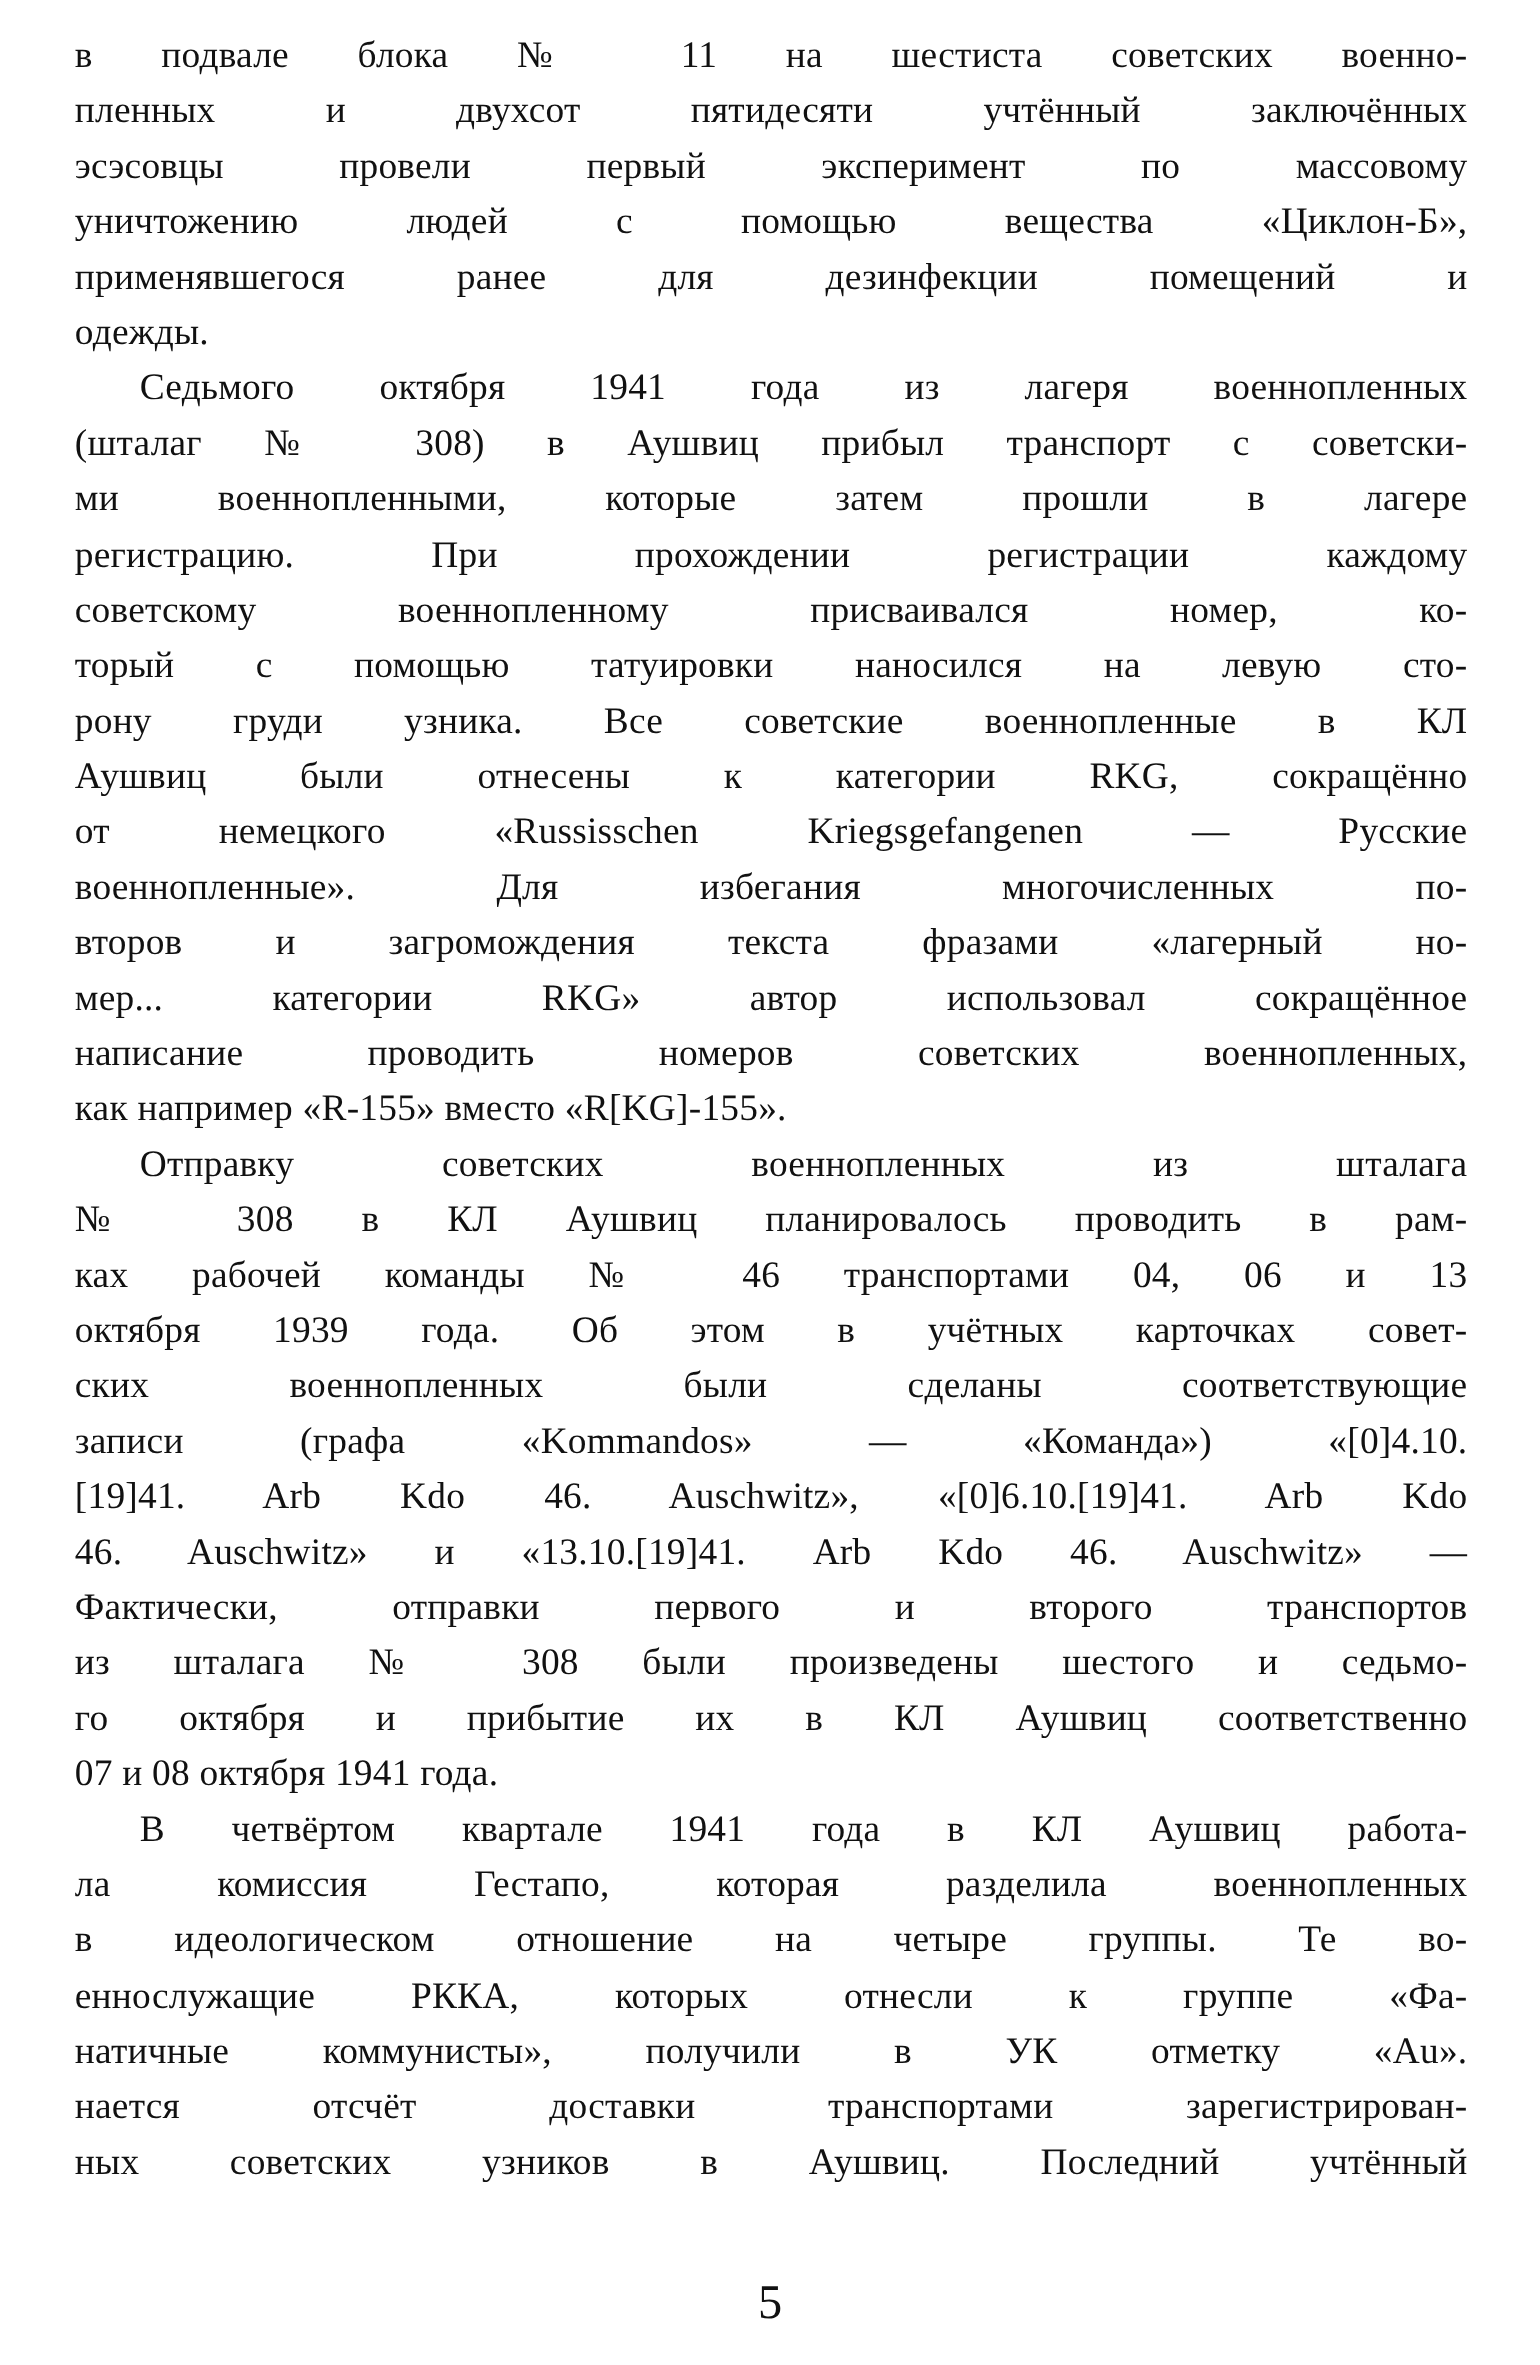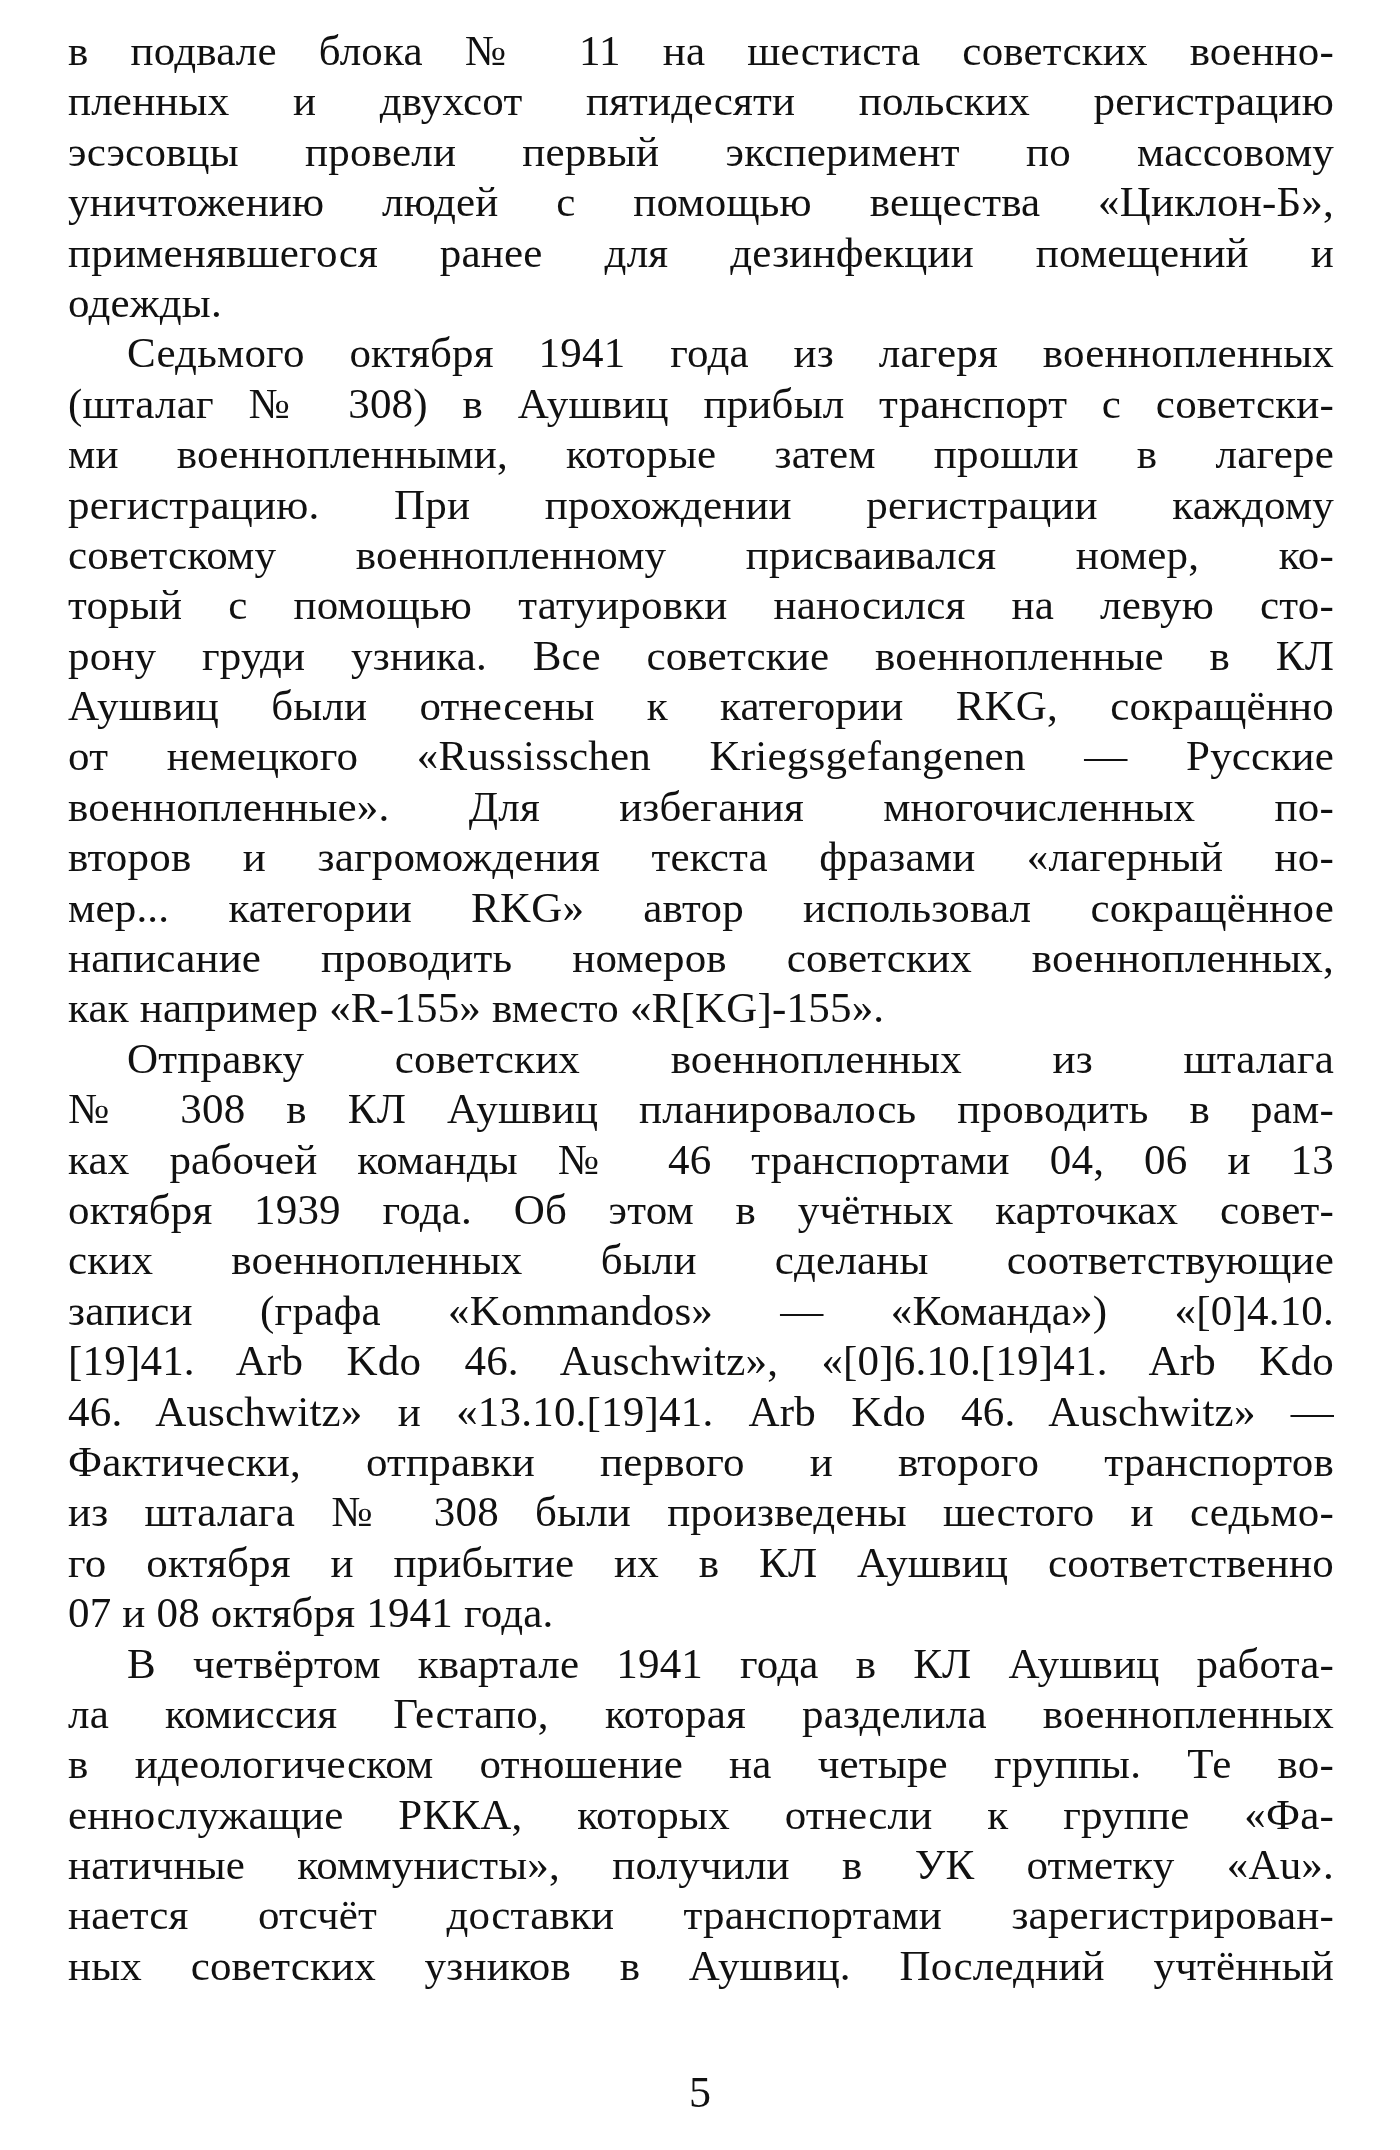--- a/index.html
+++ b/index.html
@@ -20,21 +20,21 @@
     inset: 0;
     background: #ffffff;
   }
   .text-block {
     position: absolute;
     left: 68px;
     top: 26px;
     width: 1266px;
   }
   .line {
-    font-size: 43px;
+    font-size: 34px;
     line-height: 50.4px;
     height: 50.4px;
     overflow: hidden;
     text-align: justify;
     text-align-last: justify;
     white-space: normal;
     letter-spacing: 0.2px;
   }
   .line.last {
     text-align: center;
@@ -52,21 +52,21 @@
     font-size: 44px;
     line-height: 50px;
   }
 </style>
 </head>
 <body>
 
 <main class="book-page">
   <section class="text-block">
       <div class="line">в подвале блока № 11 на шестиста советских военно-</div>
-      <div class="line">пленных и двухсот пятидесяти польских регистрацию</div>
+      <div class="line">пленных и двухсот пятидесяти учтённый заключённых</div>
       <div class="line">эсэсовцы провели первый эксперимент по массовому</div>
       <div class="line">уничтожению людей с помощью вещества «Циклон-Б»,</div>
       <div class="line">применявшегося ранее для дезинфекции помещений и</div>
       <div class="line last">одежды.</div>
       <div class="line indent">Седьмого октября 1941 года из лагеря военнопленных</div>
       <div class="line">(шталаг № 308) в Аушвиц прибыл транспорт с советски-</div>
       <div class="line">ми военнопленными, которые затем прошли в лагере</div>
       <div class="line">регистрацию. При прохождении регистрации каждому</div>
       <div class="line">советскому военнопленному присваивался номер, ко-</div>
       <div class="line">торый с помощью татуировки наносился на левую сто-</div>

